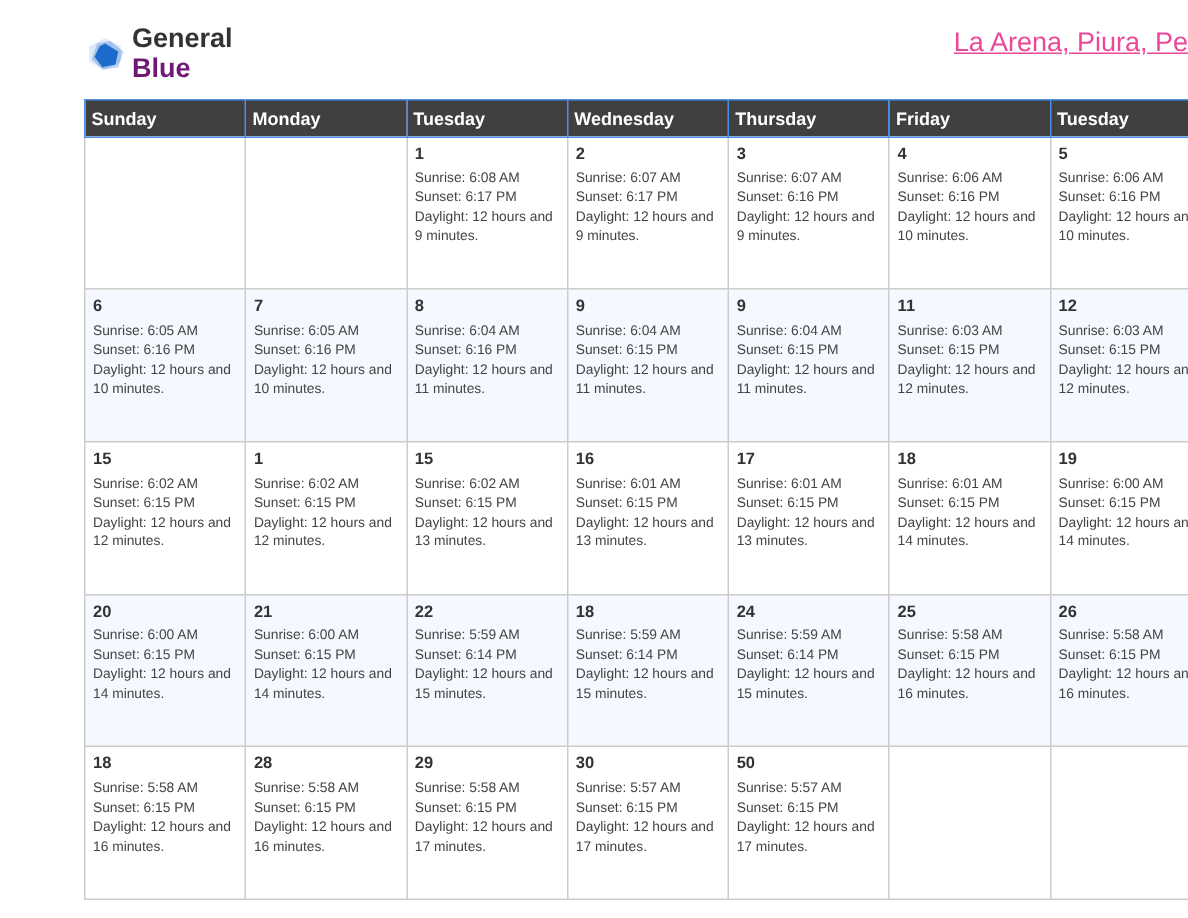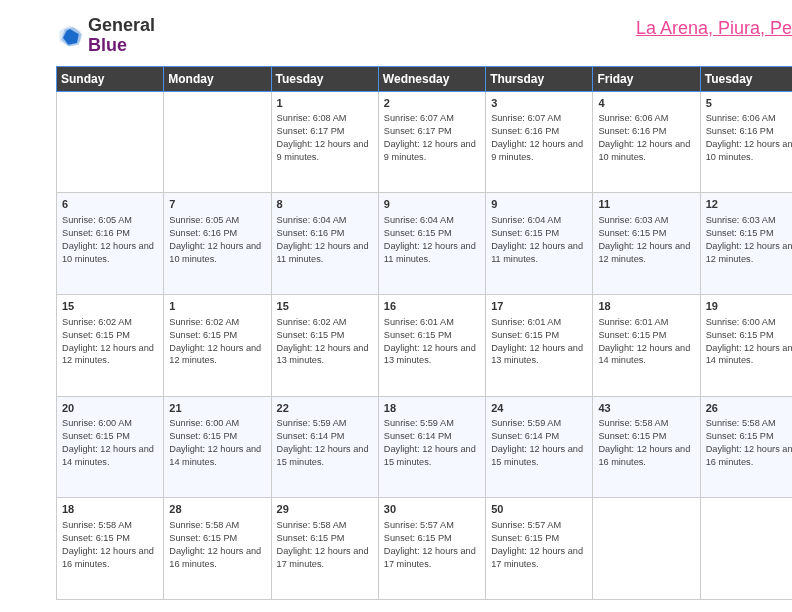--- a/index.html
+++ b/index.html
@@ -278,21 +278,21 @@
 Sunset: 6:14 PM
 Daylight: 12 hours and 15 minutes.</div>
           </td>
           <td>
             <span class="day-num">24</span>
             <div class="day-info" style="white-space: pre-line;">Sunrise: 5:59 AM
 Sunset: 6:14 PM
 Daylight: 12 hours and 15 minutes.</div>
           </td>
           <td>
-            <span class="day-num">43</span>
+            <span class="day-num">25</span>
             <div class="day-info" style="white-space: pre-line;">Sunrise: 5:58 AM
 Sunset: 6:15 PM
 Daylight: 12 hours and 16 minutes.</div>
           </td>
           <td>
             <span class="day-num">26</span>
             <div class="day-info" style="white-space: pre-line;">Sunrise: 5:58 AM
 Sunset: 6:15 PM
 Daylight: 12 hours and 16 minutes.</div>
           </td>

